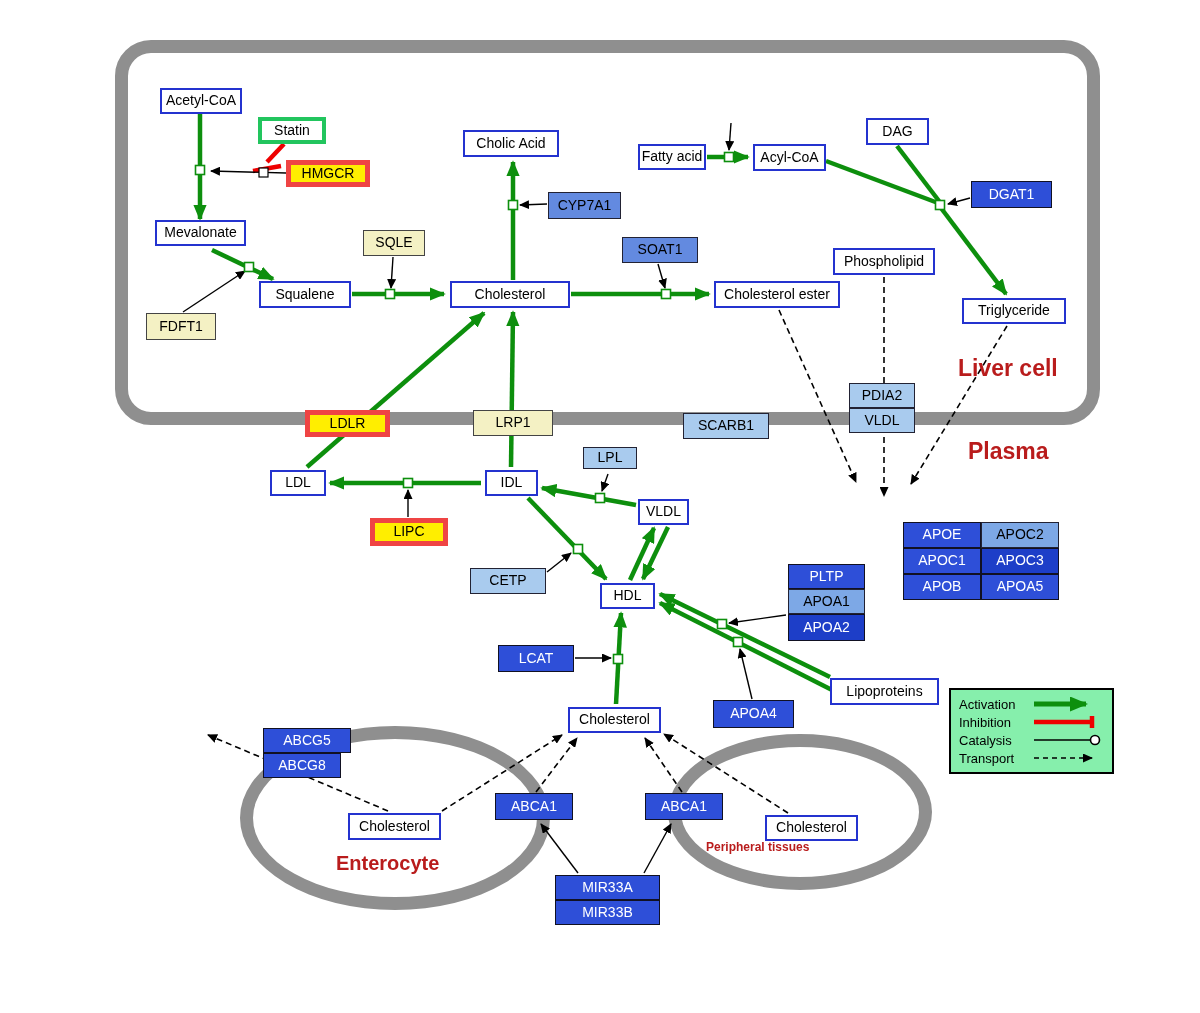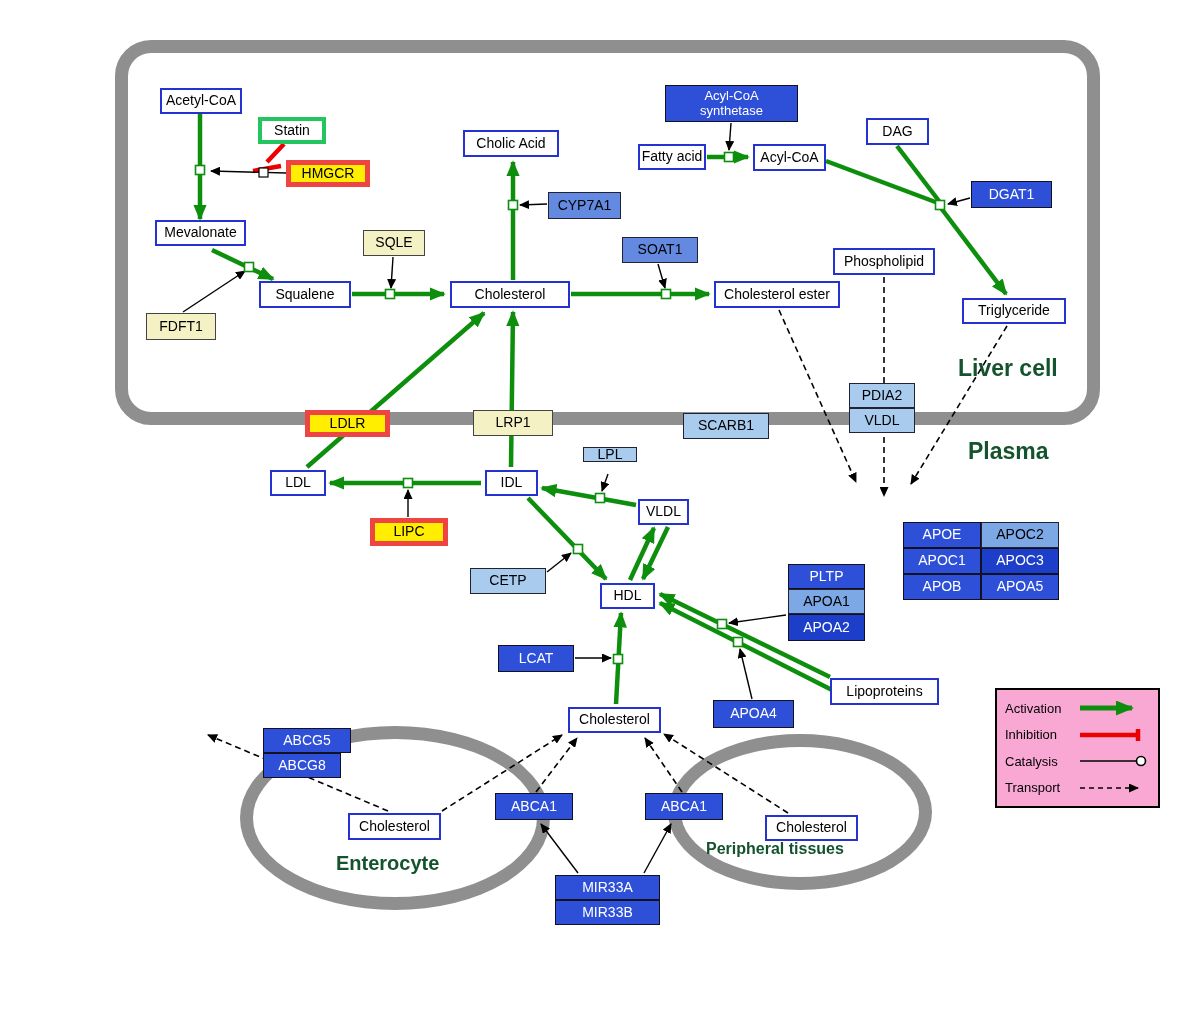--- a/index.html
+++ b/index.html
@@ -4,51 +4,51 @@
 <style>
   *{margin:0;padding:0;box-sizing:border-box}
   body{background:#fff}
   #stage{position:relative;width:1200px;height:1013px;background:#fff;
          font-family:"Liberation Sans",sans-serif;overflow:hidden}
   .membrane{position:absolute;border:13px solid #8f8f8f;background:transparent;z-index:0}
   #liver-shape{left:115px;top:40px;width:985px;height:385px;border-radius:36px}
   #enterocyte-shape{left:240px;top:726px;width:310px;height:184px;border-radius:50%}
   #peripheral-shape{left:668px;top:734px;width:264px;height:156px;border-radius:50%}
   #edges{position:absolute;left:0;top:0;z-index:1}
-  .rlabel{position:absolute;color:#14532d;font-weight:bold;z-index:2;white-space:nowrap}
+  .rlabel{position:absolute;color:#b91c1c;font-weight:bold;z-index:2;white-space:nowrap}
   .n{position:absolute;display:flex;align-items:center;justify-content:center;text-align:center;
      font-size:14px;line-height:1.12;z-index:3;color:#000;white-space:normal}
   .met{background:#fff;border:2px solid #2433cf}
   .redb{background:#fff;border:4px solid #22c55e}
   .yel{background:#ffee00;border:5px solid #ef4444}
   .pyel{background:#f4f1c4;border:1px solid #444}
   .lblu{background:#a9cbee;border:1px solid #223}
   .lblu2{background:#7da8e6;border:1px solid #223}
   .mblu{background:#638ae0;border:1px solid #223}
   .blu{background:#2e4fd8;border:1px solid #112;color:#fff}
   .dblu{background:#1d3ec8;border:1px solid #112;color:#fff}
   .wrap2{padding:2px 14px;font-size:13px}
-  #legend{position:absolute;left:995px;top:688px;width:165px;height:120px;border:2px solid #000;
-          background:#f9a8d4;z-index:3;display:flex;flex-direction:column;justify-content:space-around;
+  #legend{position:absolute;left:949px;top:688px;width:165px;height:86px;border:2px solid #000;
+          background:#86efac;z-index:3;display:flex;flex-direction:column;justify-content:space-around;
           padding:5px 8px;font-size:13px;color:#000}
   .lrow{display:flex;align-items:center;justify-content:space-between}
 </style>
 </head>
 <body>
 
 <div id="stage">
 
   <div class="membrane" id="liver-shape"></div>
   <div class="membrane" id="enterocyte-shape"></div>
   <div class="membrane" id="peripheral-shape"></div>
 
   <div class="rlabel" style="left:958px;top:355px;font-size:23px">Liver cell</div>
   <div class="rlabel" style="left:968px;top:438px;font-size:23px">Plasma</div>
   <div class="rlabel" style="left:336px;top:852px;font-size:20px">Enterocyte</div>
-  <div class="rlabel" style="left:706px;top:840px;font-size:16px">Peripheral tissues</div>
+  <div class="rlabel" style="left:706px;top:840px;font-size:12px">Peripheral tissues</div>
 
   <svg id="edges" width="1200" height="1013">
     <defs>
       <marker id="ag" markerWidth="3.6" markerHeight="3" refX="3.2" refY="1.5" orient="auto" markerUnits="strokeWidth">
         <path d="M0,0 L3.6,1.5 L0,3 Z" fill="#0d8f0d"></path>
       </marker>
       <marker id="ab" markerWidth="11" markerHeight="9" refX="9" refY="4.5" orient="auto" markerUnits="userSpaceOnUse">
         <path d="M0,0 L10,4.5 L0,9 Z" fill="#000"></path>
       </marker>
     </defs>
@@ -129,40 +129,39 @@
 
   <div class="n met" style="left:160px;top:88px;width:82px;height:26px">Acetyl-CoA</div>
   <div class="n redb" style="left:258px;top:117px;width:68px;height:27px">Statin</div>
   <div class="n yel" style="left:286px;top:160px;width:84px;height:27px">HMGCR</div>
   <div class="n met" style="left:155px;top:220px;width:91px;height:26px">Mevalonate</div>
   <div class="n pyel" style="left:363px;top:230px;width:62px;height:26px">SQLE</div>
   <div class="n pyel" style="left:146px;top:313px;width:70px;height:27px">FDFT1</div>
   <div class="n met" style="left:259px;top:281px;width:92px;height:27px">Squalene</div>
   <div class="n met" style="left:463px;top:130px;width:96px;height:27px">Cholic Acid</div>
   <div class="n mblu" style="left:548px;top:192px;width:73px;height:27px">CYP7A1</div>
-  <div class="n blu wrap2" style="left:665px;top:85px;width:133px;height:37px">Acyl-CoA synthetase</div>
   <div class="n met" style="left:638px;top:144px;width:68px;height:26px">Fatty acid</div>
   <div class="n met" style="left:753px;top:144px;width:73px;height:27px">Acyl-CoA</div>
   <div class="n met" style="left:866px;top:118px;width:63px;height:27px">DAG</div>
   <div class="n blu" style="left:971px;top:181px;width:81px;height:27px">DGAT1</div>
   <div class="n mblu" style="left:622px;top:237px;width:76px;height:26px">SOAT1</div>
   <div class="n met" style="left:450px;top:281px;width:120px;height:27px">Cholesterol</div>
   <div class="n met" style="left:714px;top:281px;width:126px;height:27px">Cholesterol ester</div>
   <div class="n met" style="left:833px;top:248px;width:102px;height:27px">Phospholipid</div>
   <div class="n met" style="left:962px;top:298px;width:104px;height:26px">Triglyceride</div>
   <div class="n lblu" style="left:849px;top:383px;width:66px;height:25px">PDIA2</div>
   <div class="n lblu" style="left:849px;top:408px;width:66px;height:25px">VLDL</div>
 
   <div class="n yel" style="left:305px;top:410px;width:85px;height:27px">LDLR</div>
   <div class="n pyel" style="left:473px;top:410px;width:80px;height:26px">LRP1</div>
   <div class="n lblu" style="left:683px;top:413px;width:86px;height:26px">SCARB1</div>
 
   <div class="n met" style="left:270px;top:470px;width:56px;height:26px">LDL</div>
   <div class="n met" style="left:485px;top:470px;width:53px;height:26px">IDL</div>
-  <div class="n lblu" style="left:583px;top:447px;width:54px;height:15px">LPL</div>
+  <div class="n lblu" style="left:583px;top:447px;width:54px;height:22px">LPL</div>
   <div class="n met" style="left:638px;top:499px;width:51px;height:26px">VLDL</div>
   <div class="n yel" style="left:370px;top:518px;width:78px;height:28px">LIPC</div>
   <div class="n lblu" style="left:470px;top:568px;width:76px;height:26px">CETP</div>
   <div class="n met" style="left:600px;top:583px;width:55px;height:26px">HDL</div>
   <div class="n blu" style="left:788px;top:564px;width:77px;height:25px">PLTP</div>
   <div class="n lblu2" style="left:788px;top:589px;width:77px;height:25px">APOA1</div>
   <div class="n dblu" style="left:788px;top:614px;width:77px;height:27px">APOA2</div>
   <div class="n blu" style="left:498px;top:645px;width:76px;height:27px">LCAT</div>
   <div class="n blu" style="left:713px;top:700px;width:81px;height:28px">APOA4</div>
   <div class="n met" style="left:830px;top:678px;width:109px;height:27px">Lipoproteins</div>

